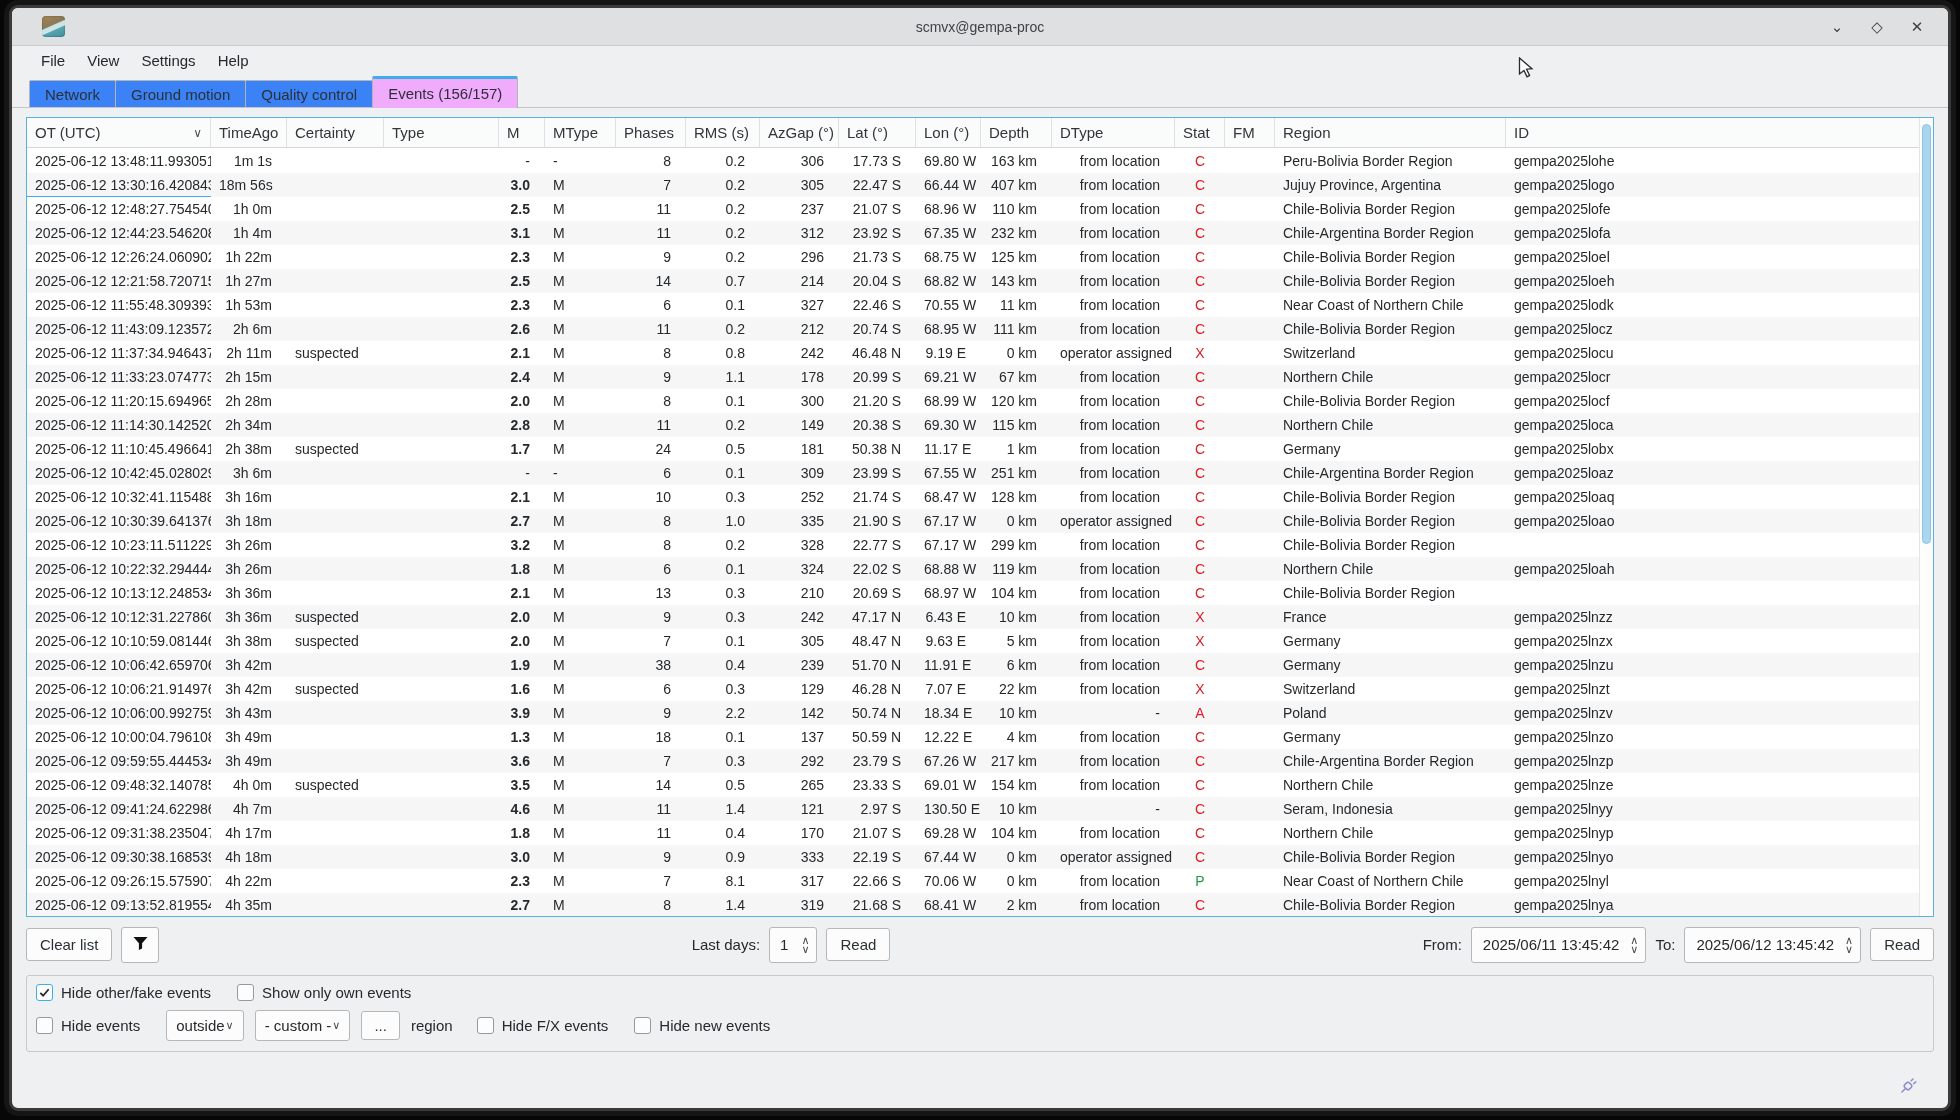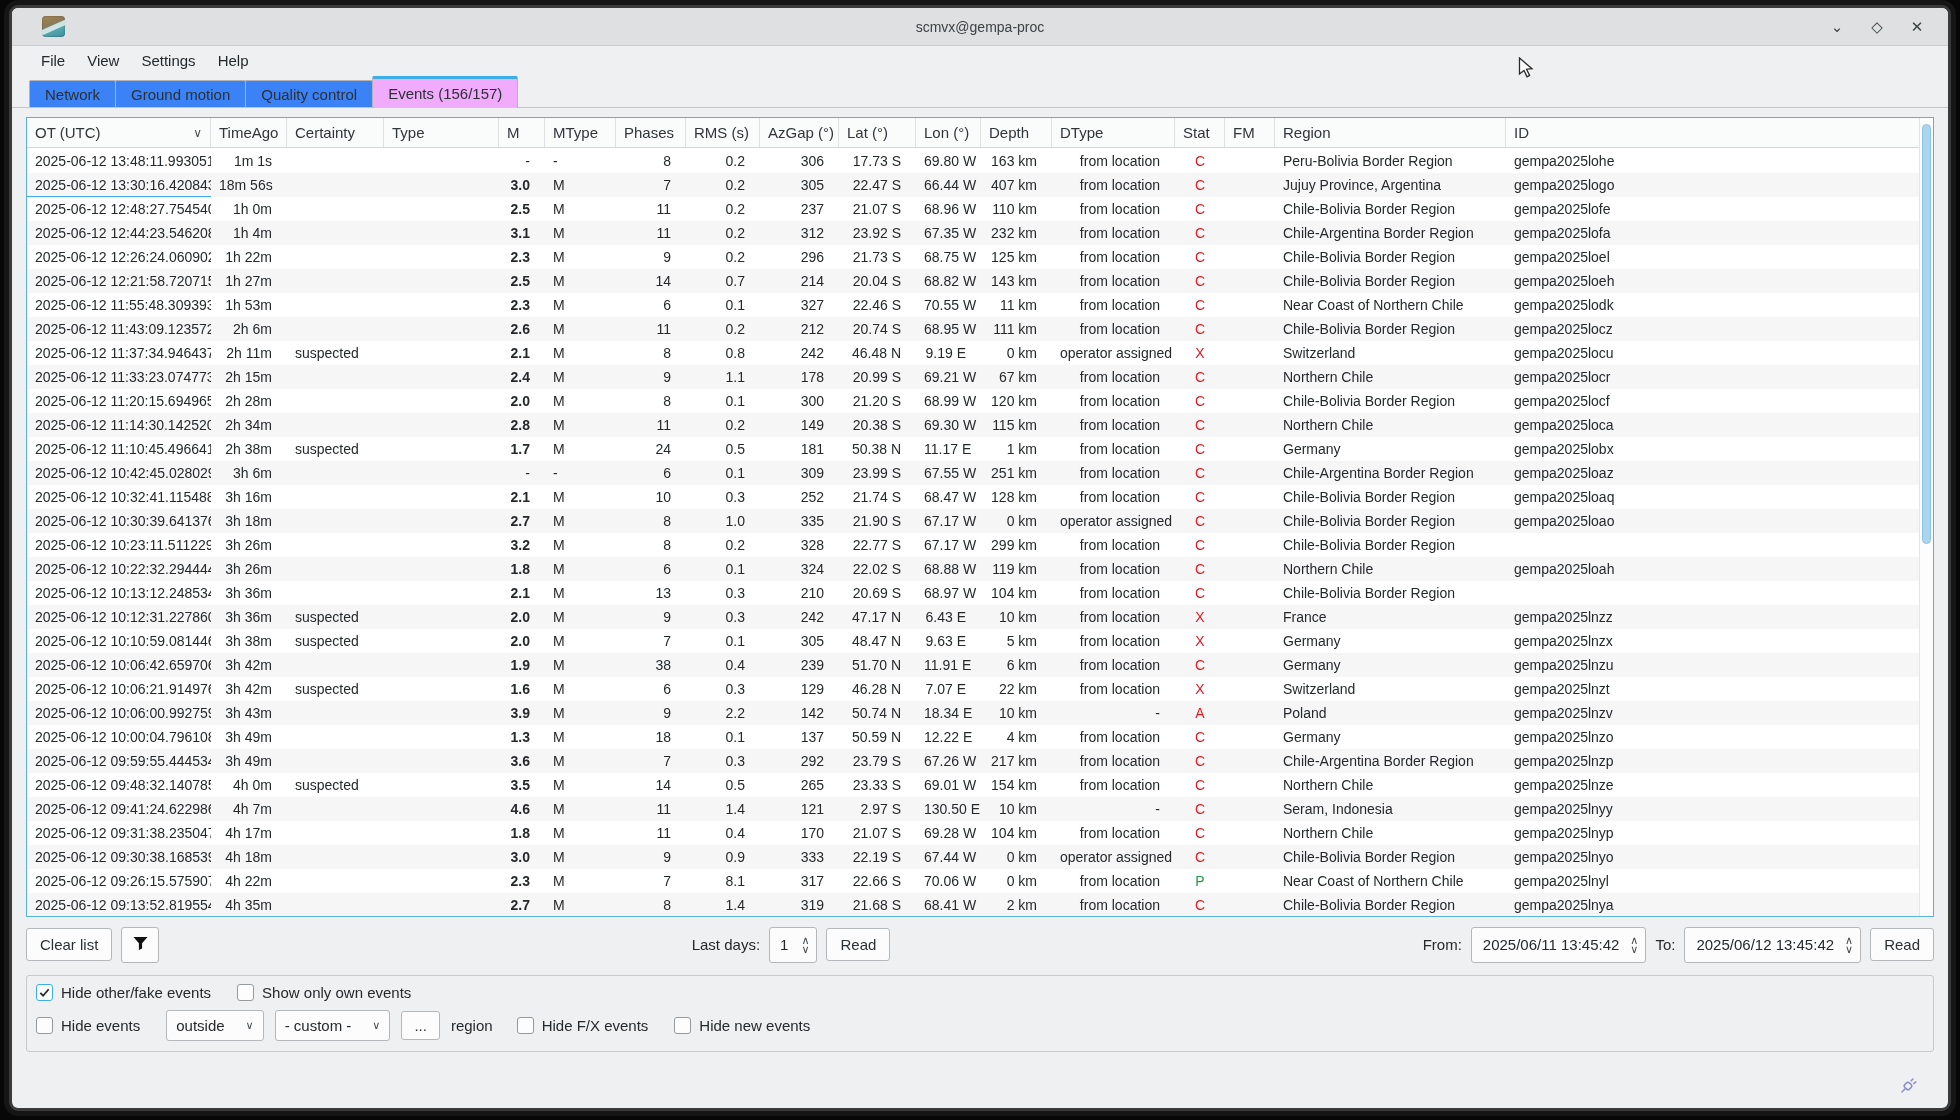--- a/index.html
+++ b/index.html
@@ -83,21 +83,21 @@
 
   
   .filter-frame { margin-top:12px; border:1px solid #c7c9cb; border-radius:3px; padding:8px 9px 10px 9px; flex:none; }
   .f-row { display:flex; align-items:center; }
   .f-row + .f-row { margin-top:9px; }
   .check { display:flex; align-items:center; gap:8px; margin-right:26px; }
   .box { width:17px; height:17px; border:1px solid #979a9d; border-radius:3px; background:#fdfdfd;
     display:flex; align-items:center; justify-content:center; flex:none; }
   .check.checked .box { border-color:#3daee9; }
   .check-label { font-size:15px; color:#26292c; }
-  .combo { display:flex; align-items:center; justify-content:space-between; gap:21px; background:#fcfcfc;
+  .combo { display:flex; align-items:center; justify-content:space-between; gap:1px; background:#fcfcfc;
     border:1px solid #b4b8ba; border-radius:3px; height:31px; padding:12px 9px; font-size:15px; color:#26292c;
     margin-right:11px; }
   .combo .chev { font-size:11px; color:#45494c; }
   .mini-btn { padding:5px 12px; margin-right:11px; }
   .region-label { font-size:15px; color:#26292c; margin-right:24px; }
 
   
   .statusbar { flex:1; position:relative; }
   .conn-icon { position:absolute; right:15px; bottom:9px; }
 

